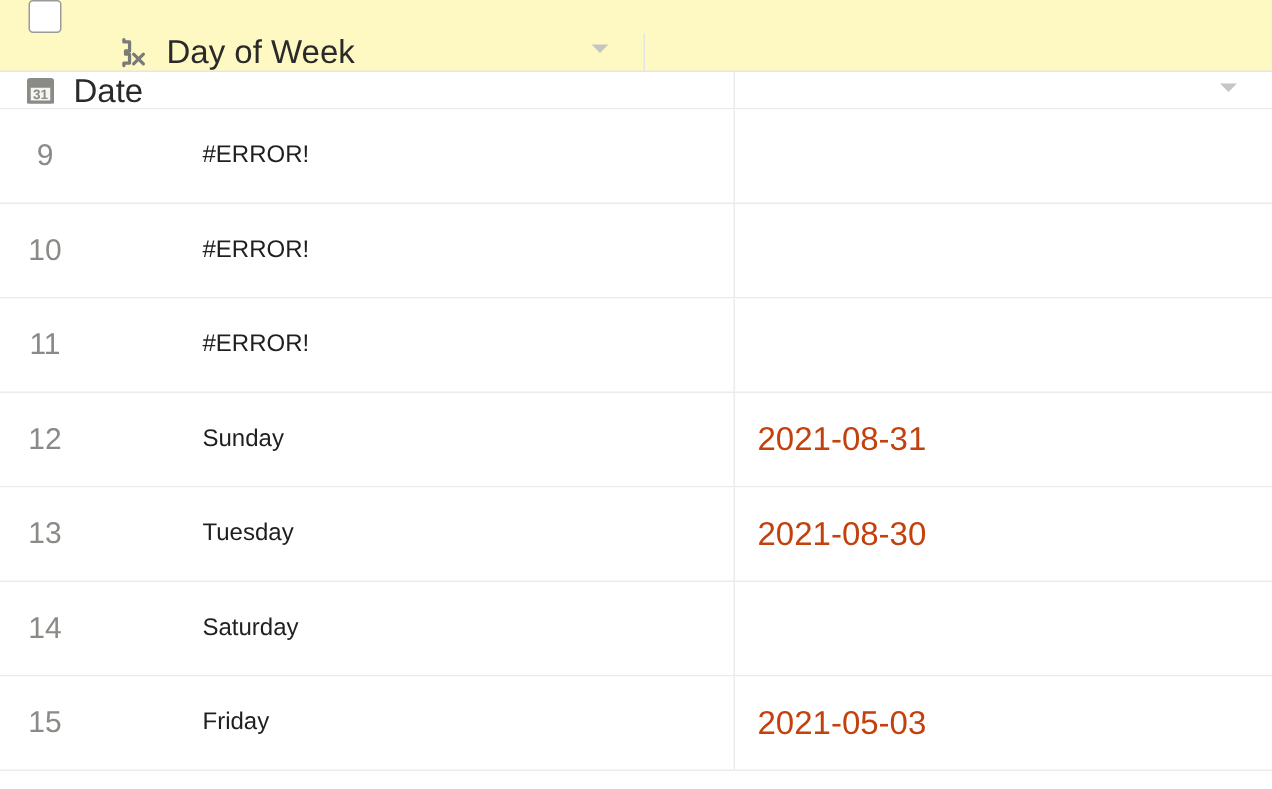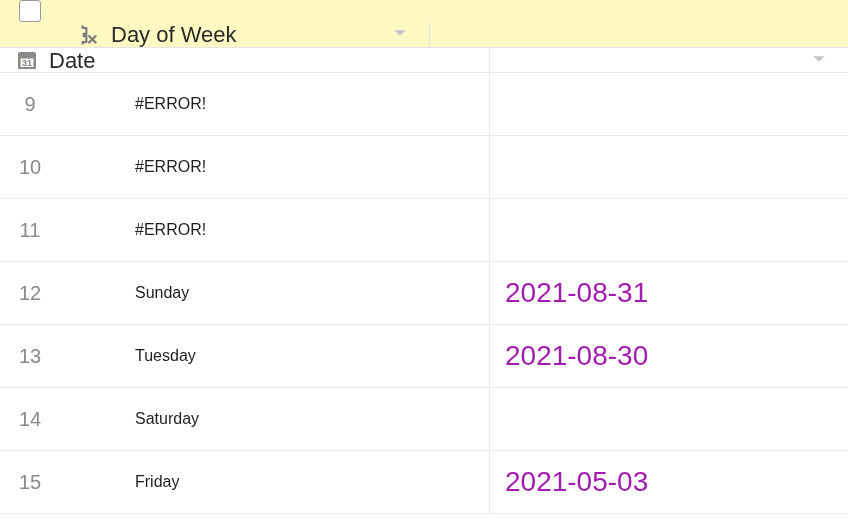--- a/index.html
+++ b/index.html
@@ -104,22 +104,22 @@
       padding-left: 75px;
       padding-right: 20px;
       font-size: 16px;
       color: #1f1f1f;
     }
     .cell-date {
       flex: 1;
       display: flex;
       align-items: center;
       padding-left: 15px;
-      font-size: 28px;
-      color: #a21caf;
+      font-size: 22px;
+      color: #c2410c;
     }
   </style>
 </head>
 <body>
 
 <div class="table-container">
 
   <div class="header-row">
     <div class="col-checkbox">
       <div class="checkbox-box"></div>

